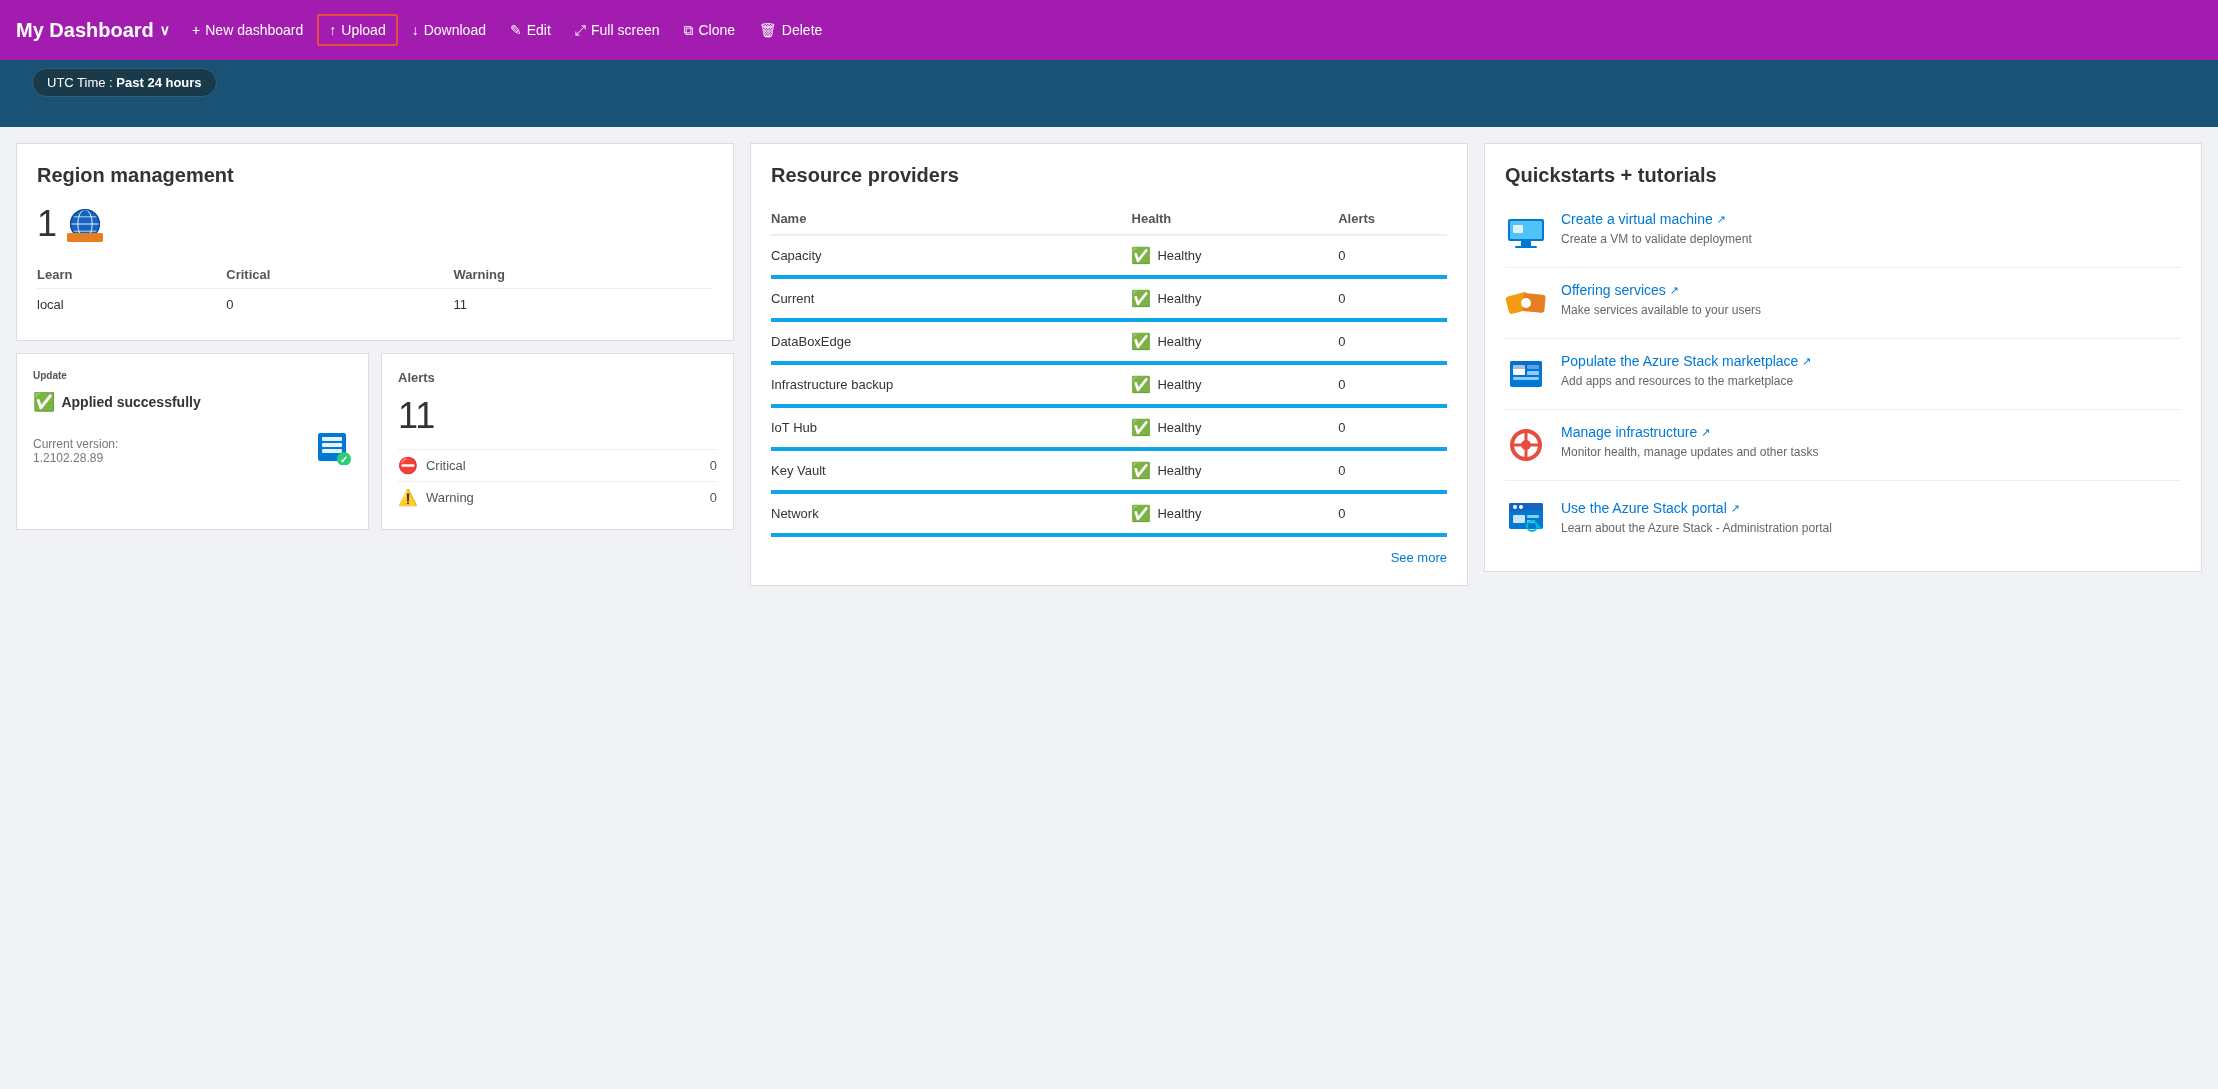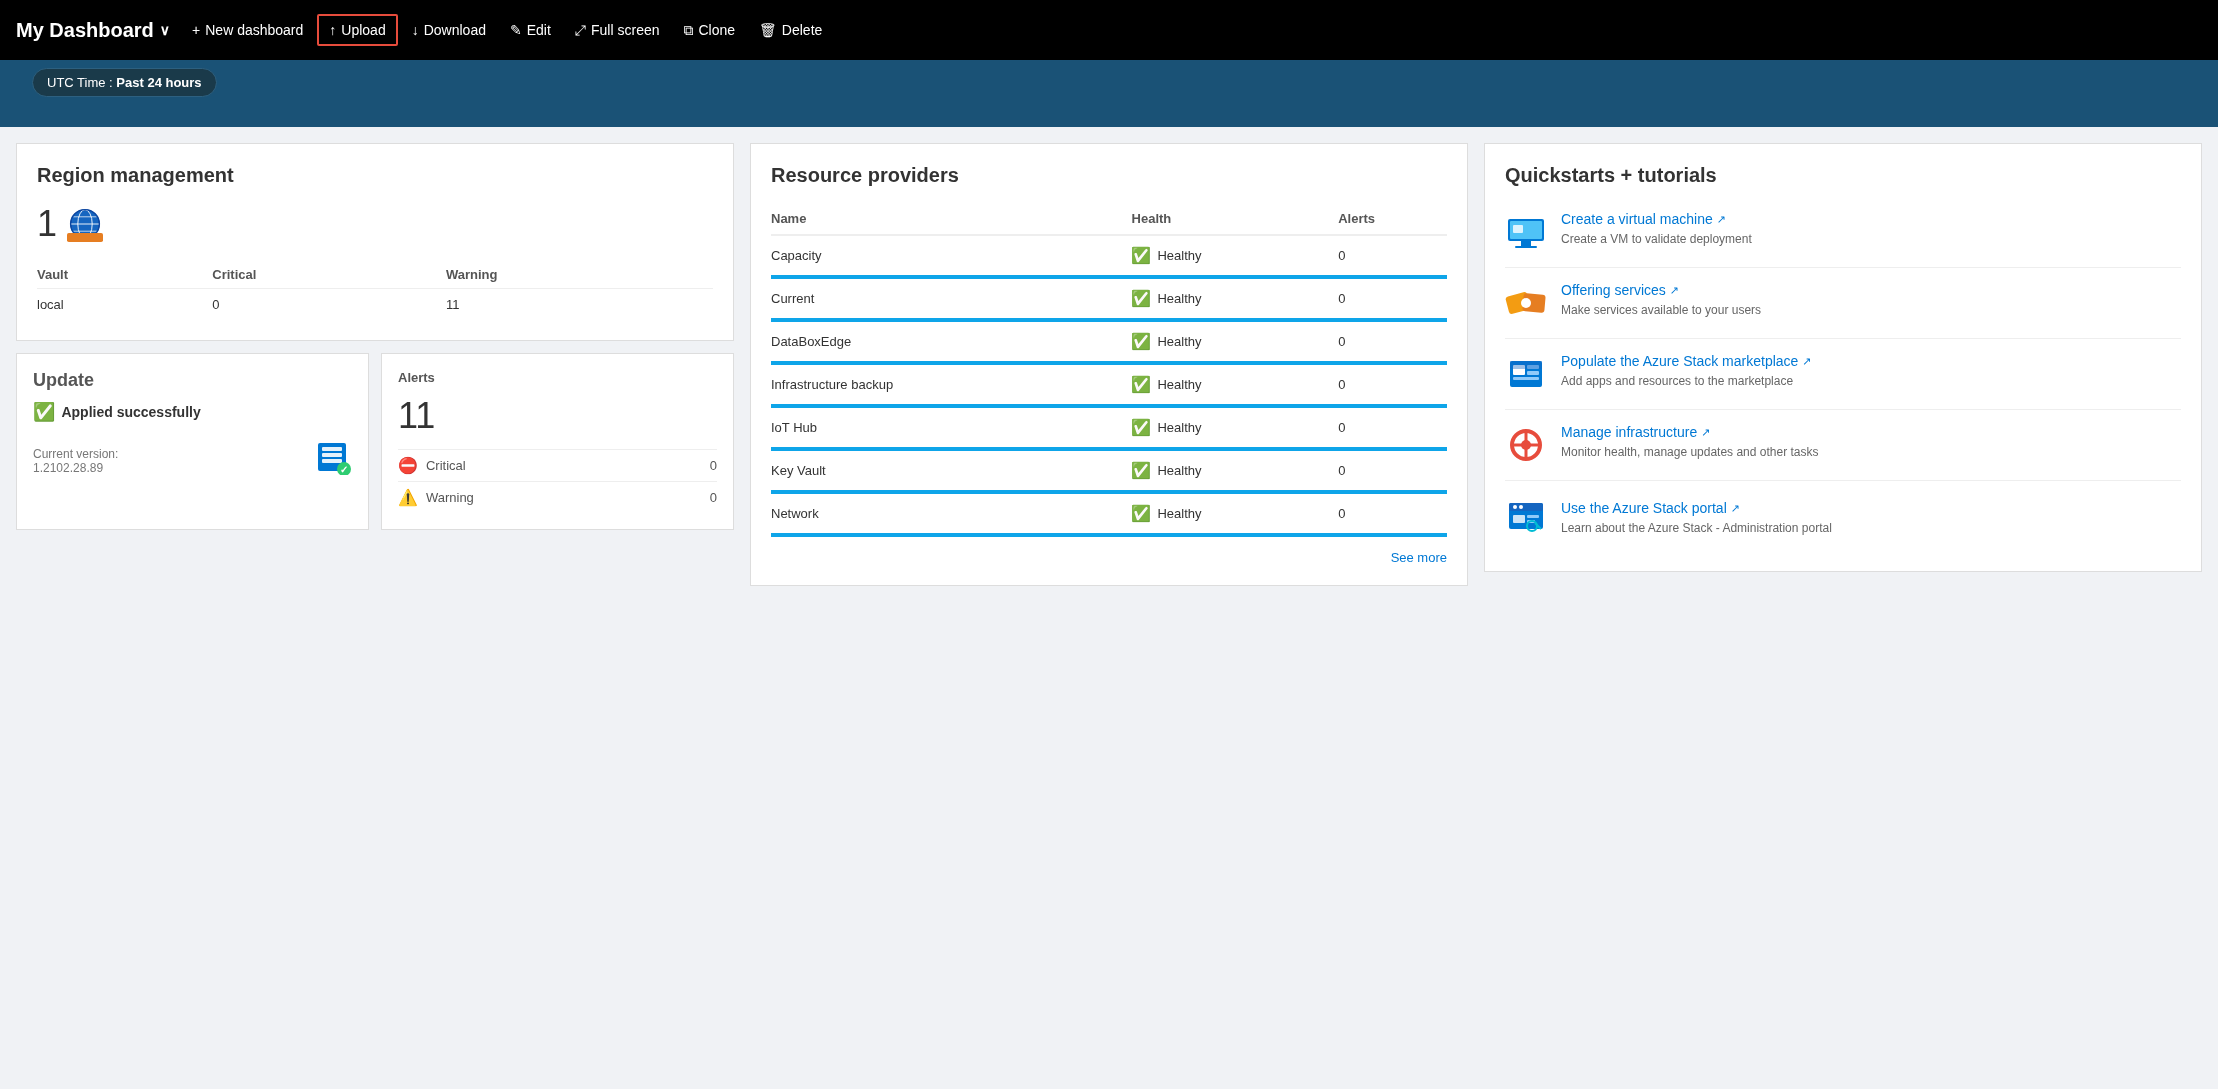--- a/index.html
+++ b/index.html
@@ -4,21 +4,21 @@
   <style>
     * { box-sizing: border-box; margin: 0; padding: 0; }
     body {
       font-family: 'Segoe UI', Arial, sans-serif;
       background: #1a5276;
       min-height: 100vh;
       font-size: 14px;
     }
     
     .header {
-      background: #000000;
+      background: #a21caf;
       display: flex;
       align-items: center;
       padding: 0 16px;
       height: 60px;
       gap: 4px;
     }
     .header-title {
       color: white;
       font-size: 20px;
       font-weight: 600;
@@ -135,21 +135,21 @@
       gap: 12px;
       margin-top: 12px;
     }
 
     .update-card {
       background: white;
       border: 1px solid #ddd;
       padding: 16px;
     }
     .update-title {
-      font-size: 18px;
+      font-size: 10px;
       font-weight: 600;
       color: #555;
       margin-bottom: 10px;
     }
     .success-badge {
       display: flex;
       align-items: center;
       gap: 6px;
       color: #333;
       font-size: 14px;
@@ -335,21 +335,21 @@
           <line x1="4" y1="20" x2="36" y2="20" stroke="white" stroke-width="1"></line>
           <line x1="7" y1="12" x2="33" y2="12" stroke="white" stroke-width="0.8"></line>
           <line x1="7" y1="28" x2="33" y2="28" stroke="white" stroke-width="0.8"></line>
           <circle cx="20" cy="20" r="16" fill="none" stroke="#0d47a1" stroke-width="1.5"></circle>
           <rect x="0" y="30" width="40" height="10" fill="#e67e22" rx="2"></rect>
         </svg>
       </div>
       <table class="region-table">
         <thead>
           <tr>
-            <th>Vault</th>
+            <th>Learn</th>
             <th>Critical</th>
             <th>Warning</th>
           </tr>
         </thead>
         <tbody>
           <tr>
             <td>local</td>
             <td>0</td>
             <td>11</td>
           </tr>

